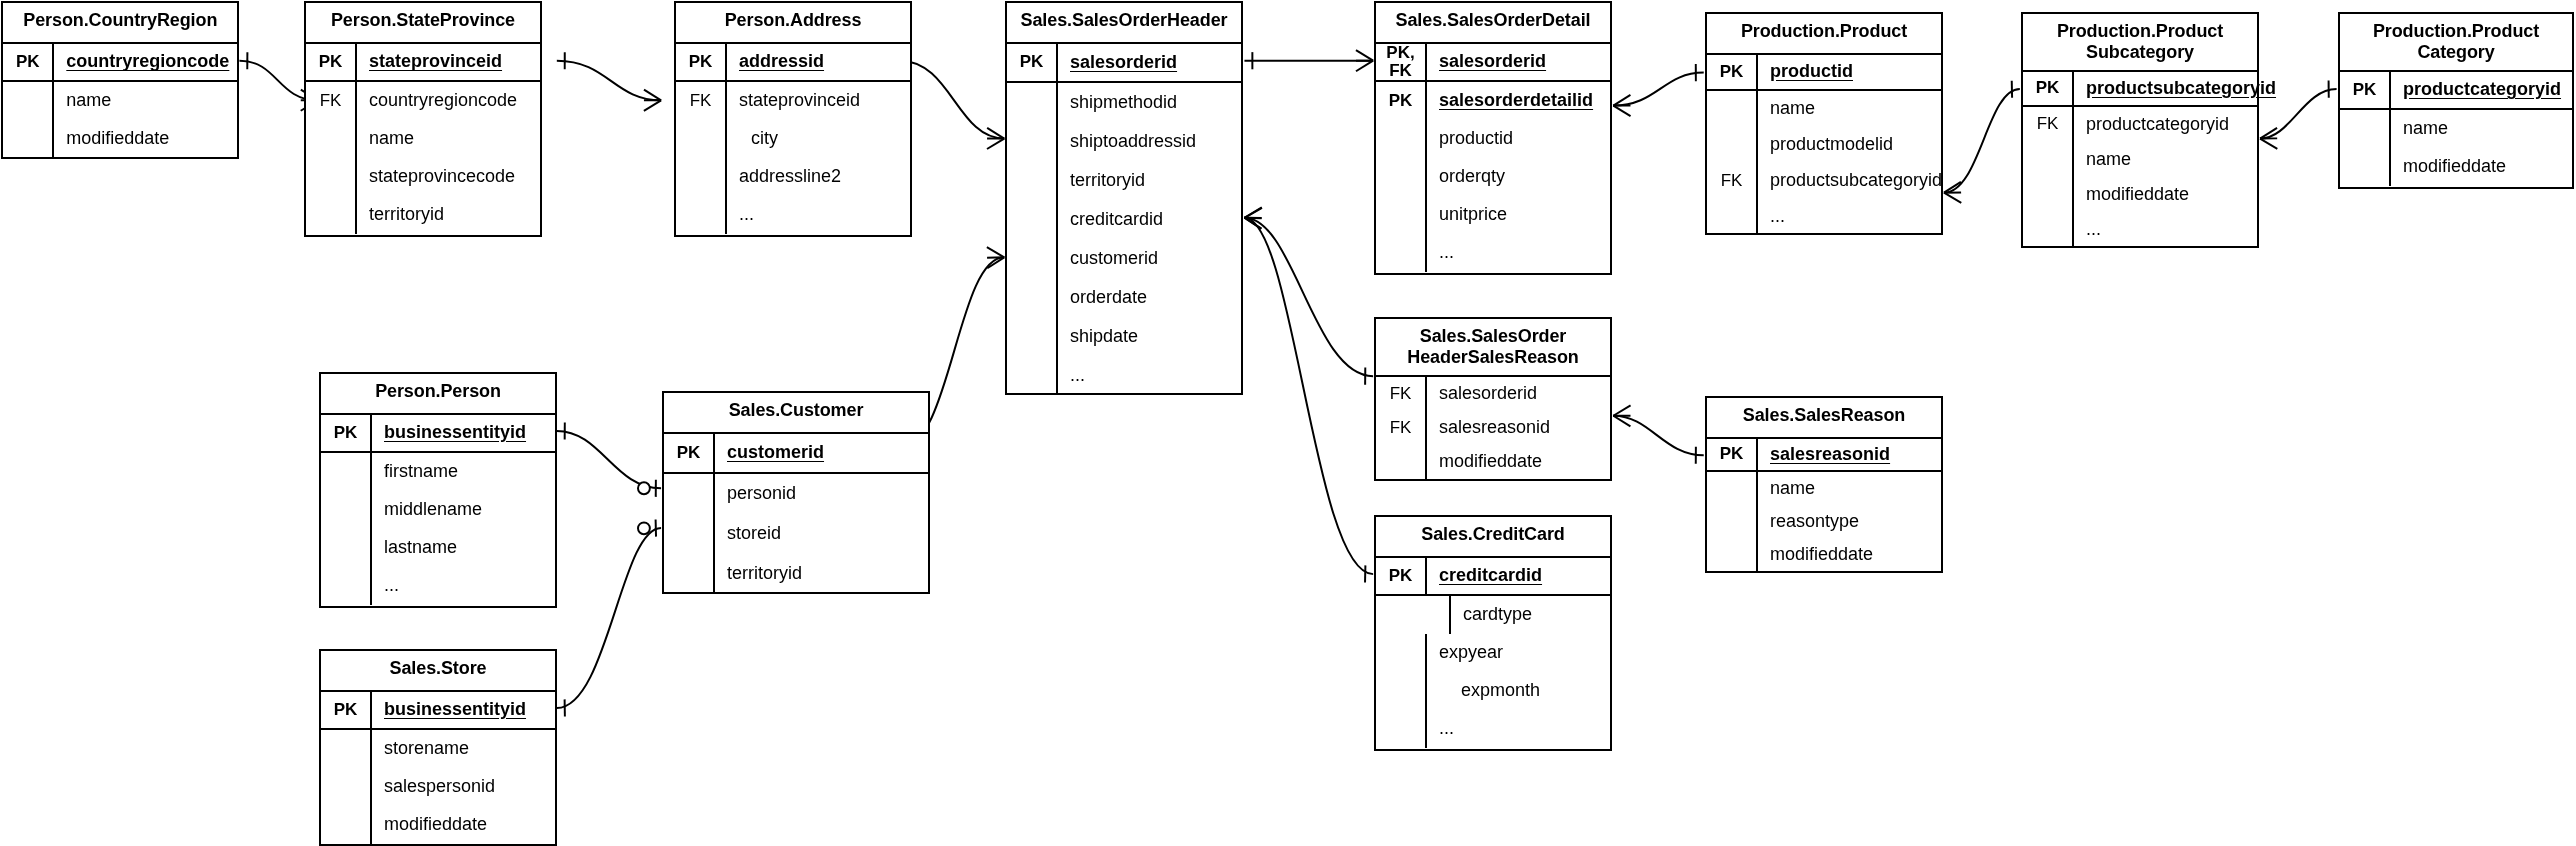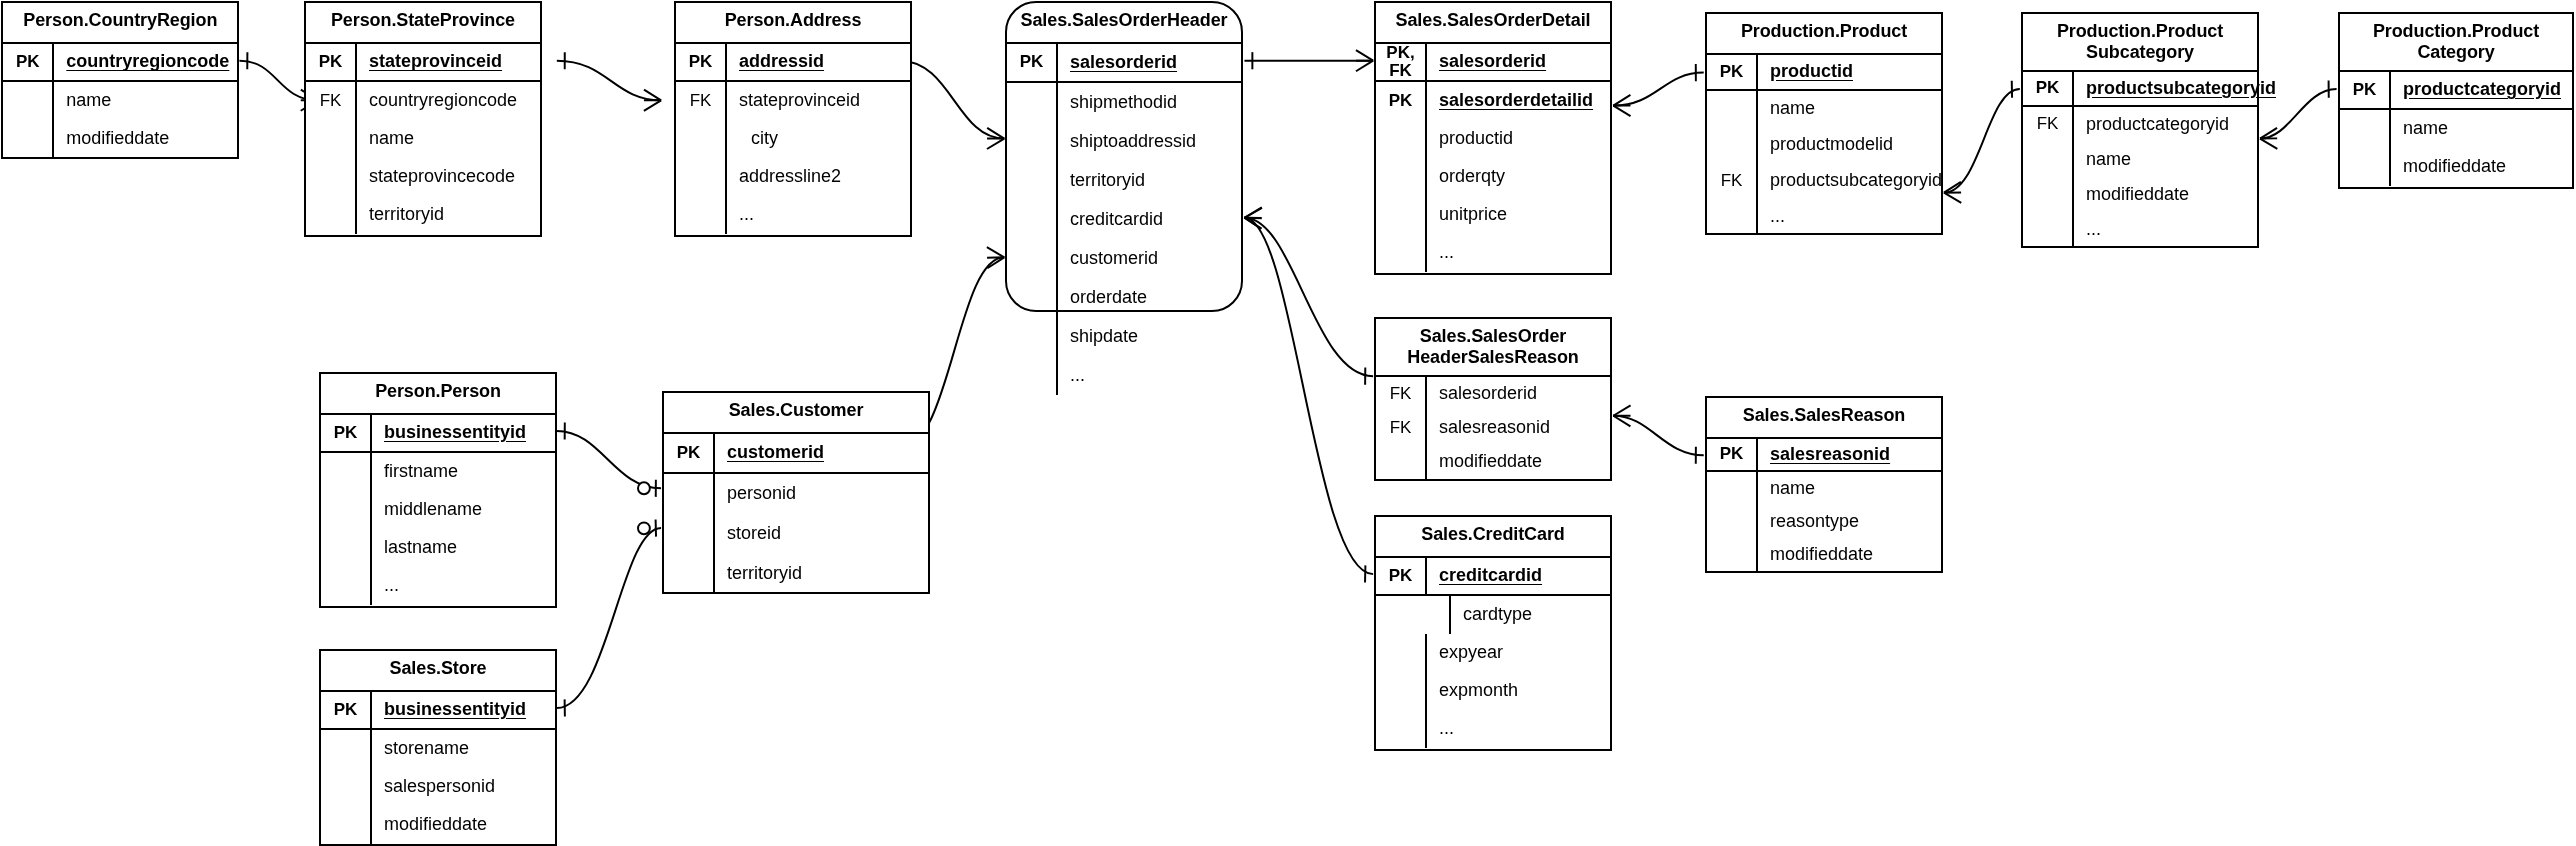--- a/index.html
+++ b/index.html
@@ -250,21 +250,21 @@
           <div class="row" style="height: 38px; min-height: 0px;">
             <div class="keycell"></div>
             <div class="namecell">addressline2</div>
           </div>
           <div class="row" style="height: 38px; min-height: 0px;">
             <div class="keycell"></div>
             <div class="namecell">...</div>
           </div>
         </div>
       </div>
-      <div class="entity" style="left: 1005px; top: 1.3px; width: 238px; height: 311px; border-radius: 31px;">
+      <div class="entity" style="left: 1005px; top: 1.3px; width: 238px; height: 394px;">
         <div class="entity-title" style="height: 41px; flex: 0 0 41px;">Sales.SalesOrderHeader</div>
         <div class="entity-body">
           <div class="row pk-row" style="height: 39px; min-height: 0px;">
             <div class="keycell bold">PK</div>
             <div class="namecell key">salesorderid</div>
           </div>
           <div class="row" style="height: 39px; min-height: 0px;">
             <div class="keycell"></div>
             <div class="namecell">shipmethodid</div>
           </div>
@@ -511,21 +511,21 @@
             <div class="namecell key">creditcardid</div>
           </div>
           <div class="row" style="height: 38px; min-height: 0px; padding-left: 24px;">
             <div class="keycell"></div>
             <div class="namecell">cardtype</div>
           </div>
           <div class="row" style="height: 38px; min-height: 0px;">
             <div class="keycell"></div>
             <div class="namecell">expyear</div>
           </div>
-          <div class="row" style="height: 38px; min-height: 0px;">
+          <div class="row" style="height: 38px; min-height: 0px; gap: 22px;">
             <div class="keycell"></div>
             <div class="namecell">expmonth</div>
           </div>
           <div class="row" style="height: 38px; min-height: 0px;">
             <div class="keycell"></div>
             <div class="namecell">...</div>
           </div>
         </div>
       </div>
     </div>

